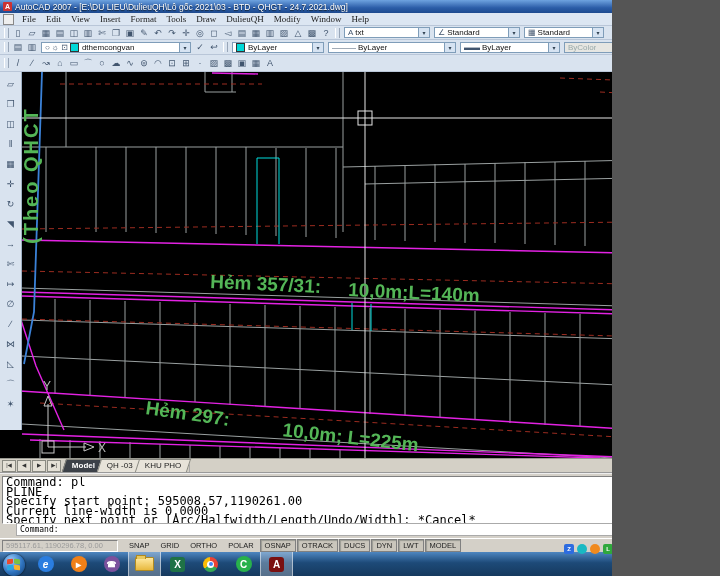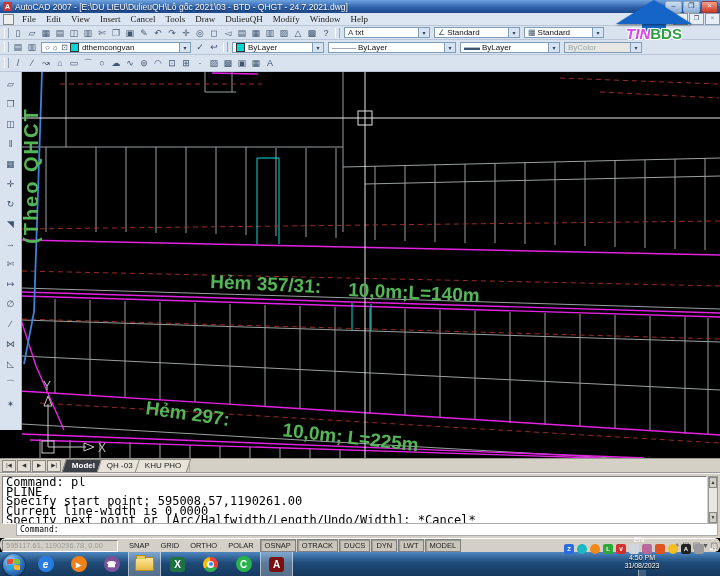--- a/index.html
+++ b/index.html
@@ -1,16 +1,16 @@
 <!DOCTYPE html>
 <html><head>
 <meta charset="utf-8">
 <style>
   html,body{margin:0;padding:0;background:#555;}
-  #screen{position:relative;width:720px;height:576px;overflow:hidden;
+  #screen{position:relative;width:612px;height:576px;overflow:hidden;
     font-family:"Liberation Sans",sans-serif;background:#000;user-select:none;}
   .row{position:absolute;left:0;width:720px;display:flex;align-items:center;box-sizing:border-box;}
 
   
   #titlebar{top:0;height:13px;background:linear-gradient(#6ea3e0,#2b5da8 60%,#1d4a8f);
     color:#fff;font-size:8.5px;padding:0 2px;}
   #titlebar .appicon{width:9px;height:9px;background:#c33;color:#fff;font-size:7px;line-height:9px;
     text-align:center;margin:0 3px 0 1px;border-radius:1px;font-weight:bold;}
   #titlebar .ttext{flex:1;white-space:nowrap;overflow:hidden;text-shadow:0 1px 1px #123;}
   .winbtn{width:15px;height:10px;margin-left:1px;border:1px solid #9ab;border-radius:2px;
@@ -77,21 +77,21 @@
   #cmdhist{position:absolute;top:2px;left:2px;right:13px;height:48px;background:#fff;
     border:1px solid #808080;border-right-color:#fff;border-bottom-color:#fff;
     font-family:"DejaVu Sans Mono",monospace;font-size:12px;line-height:9.5px;padding:1px 3px;box-sizing:border-box;overflow:hidden;}
   #cmdscroll{position:absolute;top:2px;right:2px;width:10px;height:48px;background:#e8e6e0;border:1px solid #999;box-sizing:border-box;}
   #cmdscroll .sb{height:9px;background:#d4d0c8;border:1px solid #888;font-size:5px;text-align:center;line-height:8px;color:#333;}
   #cmdscroll .sb.down{position:absolute;bottom:0;left:0;right:0;}
   #cmdprompt{position:absolute;bottom:2px;left:16px;right:2px;height:11px;background:#fff;border:1px solid #aaa;
     font-family:"DejaVu Sans Mono",monospace;font-size:8px;line-height:11px;padding:0 3px;}
 
   
-  #statusbar{top:538px;height:14px;background:#d4d0c8;border-top:1px solid #fff;font-size:7.5px;padding:0 2px;border-radius:6px;}
+  #statusbar{top:538px;height:14px;background:#d4d0c8;border-top:1px solid #fff;font-size:7.5px;padding:0 2px;}
   #coords{width:108px;height:10px;border:1px solid;border-color:#808080 #fff #fff #808080;
     color:#9a9a9a;padding:0 3px;line-height:10px;white-space:nowrap;overflow:hidden;margin-right:6px;}
   .sbtn{padding:0 4px;height:11px;line-height:11px;color:#222;margin-right:1px;border:1px solid transparent;}
   .sbtn[data-active="true"]{border:1px solid #808080;background:#cac6bc;box-shadow:inset 1px 1px 1px #9b9b93;}
   #statspace{flex:1;}
   .stray{font-size:8px;color:#555;margin-left:3px;}
 
   
   #taskbar{top:552px;height:24px;background:linear-gradient(#4e86c0,#1d4a78 45%,#16395e);}
   #startorb{width:22px;height:22px;border-radius:50%;margin:1px 4px 0 3px;position:relative;
@@ -137,21 +137,21 @@
   </div>
 
   <div class="row" id="menubar">
     <div class="docicon"></div>
     <div class="irow">
 
     <span class="mitem">File</span>
         <span class="mitem">Edit</span>
         <span class="mitem">View</span>
         <span class="mitem">Insert</span>
-        <span class="mitem">Cancel</span>
+        <span class="mitem">Format</span>
         <span class="mitem">Tools</span>
         <span class="mitem">Draw</span>
         <span class="mitem">DulieuQH</span>
         <span class="mitem">Modify</span>
         <span class="mitem">Window</span>
         <span class="mitem">Help</span>
       </div>
     <div id="menuspace"></div>
     <div class="docbtn">–</div>
     <div class="docbtn">❐</div>

